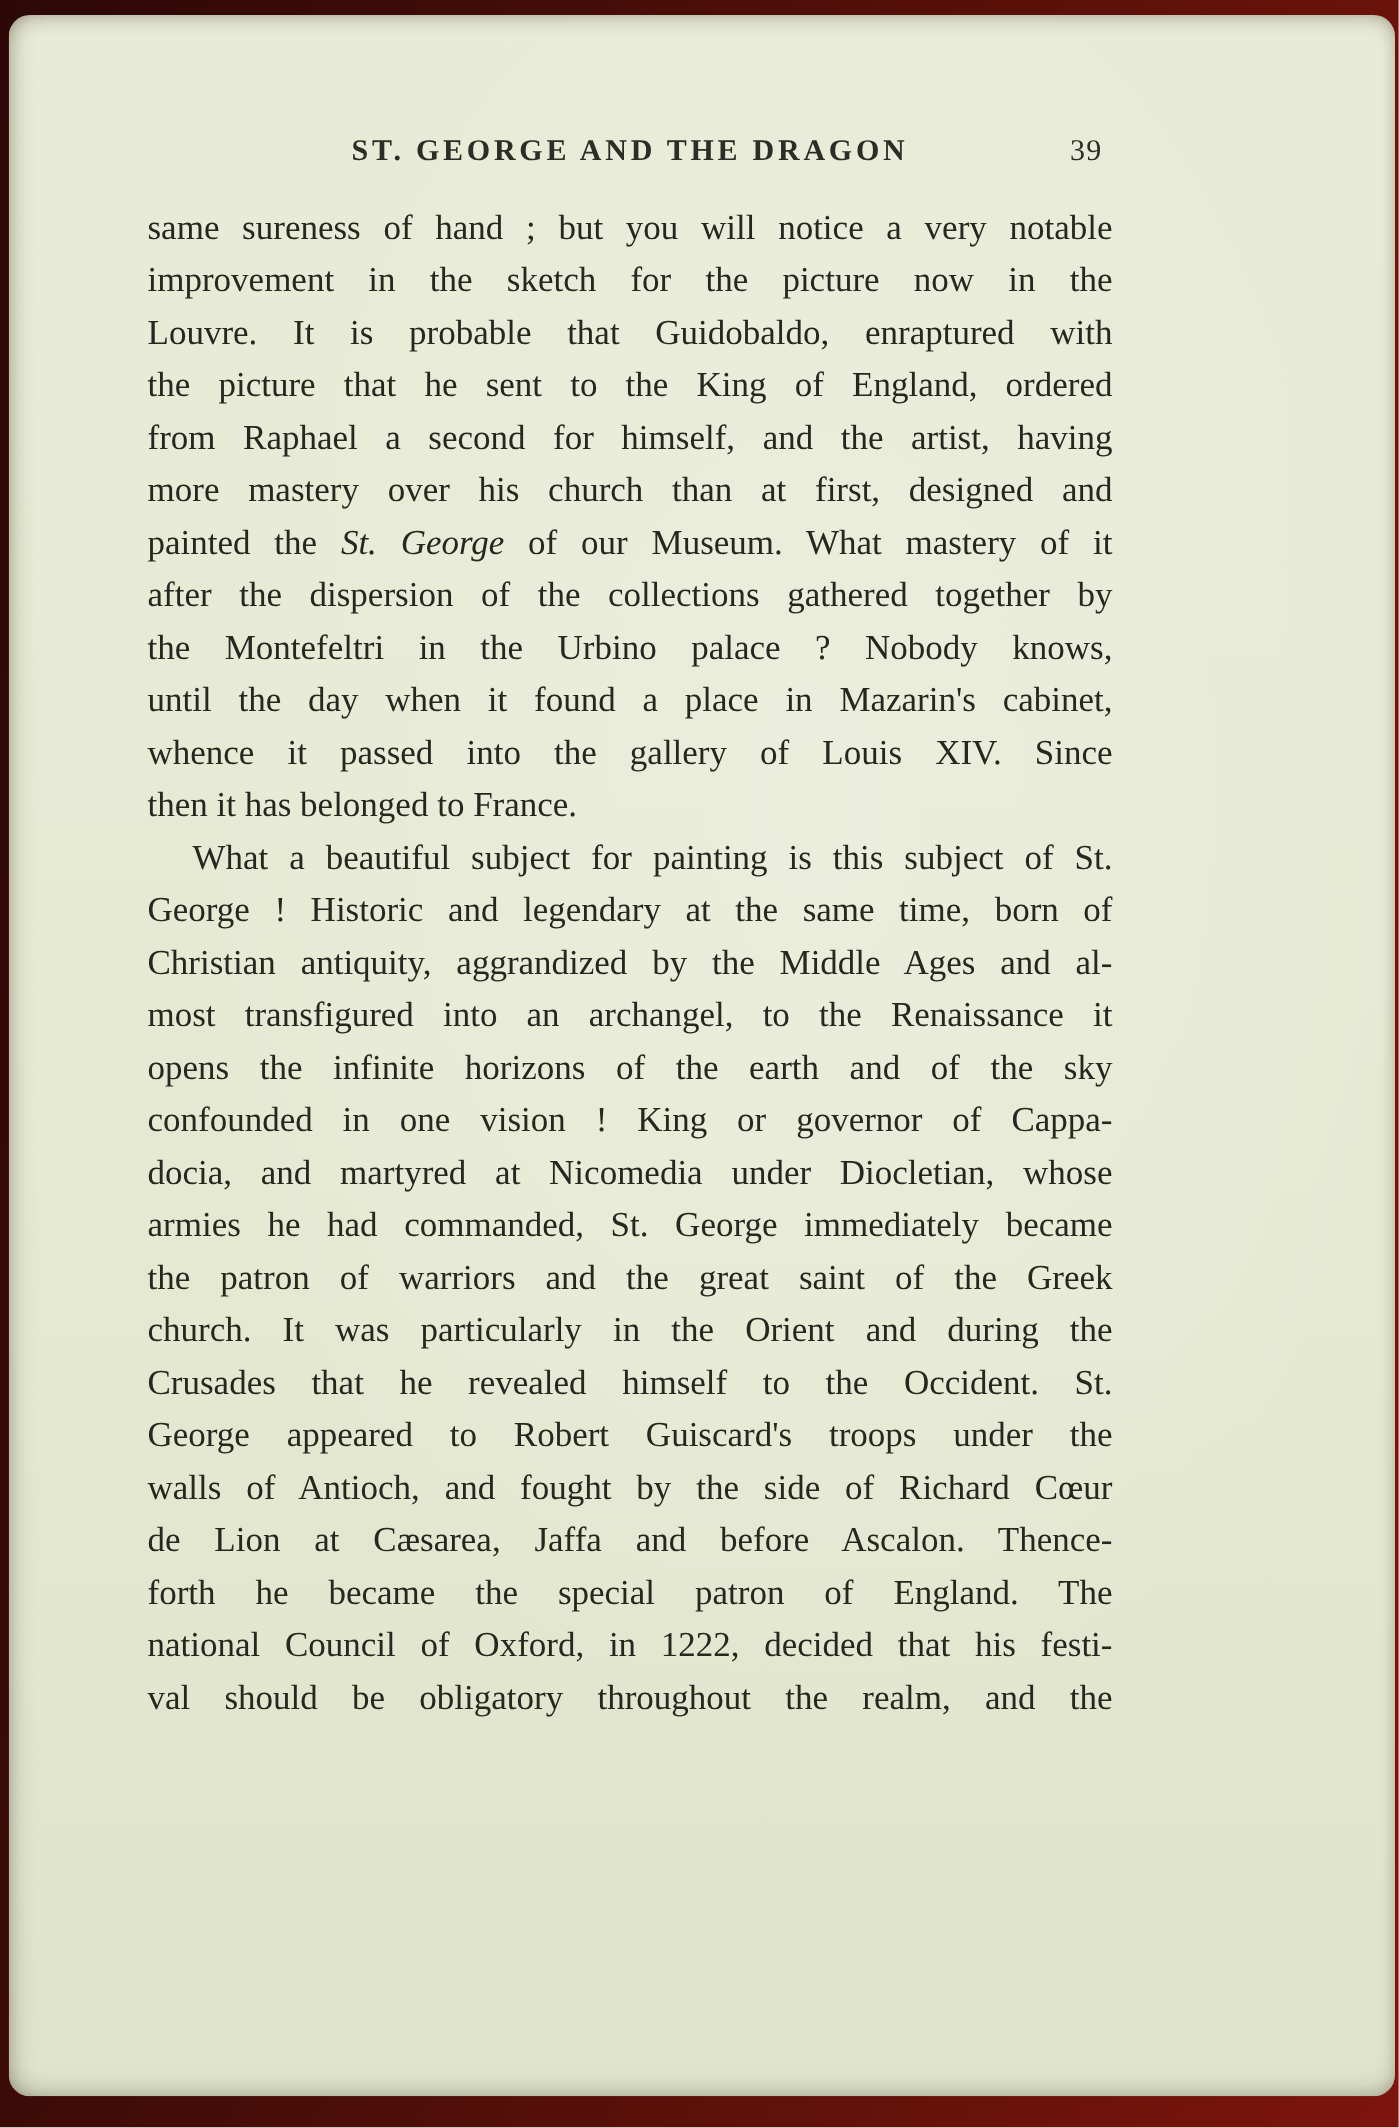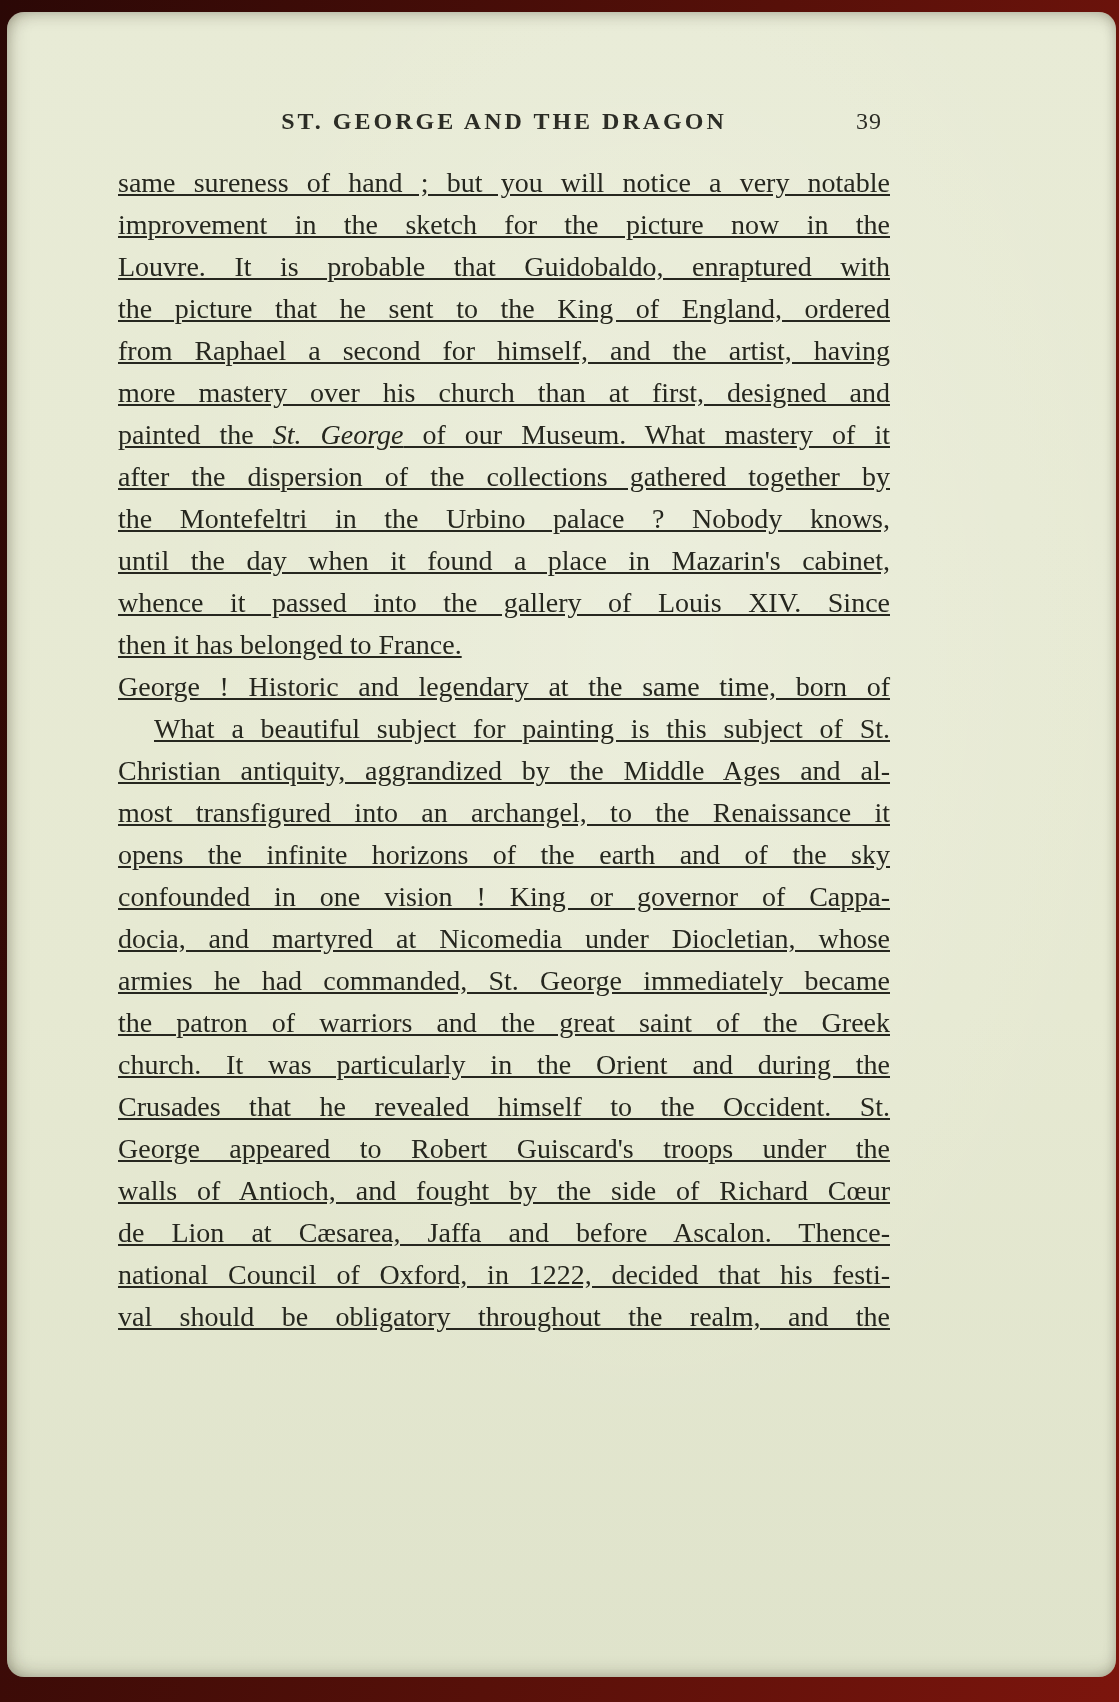--- a/index.html
+++ b/index.html
@@ -56,21 +56,20 @@
     top: 0;
     font-size: 24px;
     line-height: 34px;
     letter-spacing: 1px;
   }
 
   .body-text {
     margin-top: 24px;
     color: #26271f;
     font-size: 28px;
-    text-decoration: underline;
   }
 
   .paragraph { }
 
   .line {
     line-height: 42px;
     text-align: justify;
     text-align-last: justify;
     white-space: normal;
   }
@@ -97,33 +96,34 @@
             <div class="line"><span>from Raphael a second for himself, and the artist, having</span></div>
             <div class="line"><span>more mastery over his church than at first, designed and</span></div>
             <div class="line"><span>painted the </span><i>St. George</i><span> of our Museum. What mastery of it</span></div>
             <div class="line"><span>after the dispersion of the collections gathered together by</span></div>
             <div class="line"><span>the Montefeltri in the Urbino palace ? Nobody knows,</span></div>
             <div class="line"><span>until the day when it found a place in Mazarin's cabinet,</span></div>
             <div class="line"><span>whence it passed into the gallery of Louis XIV. Since</span></div>
             <div class="line last"><span>then it has belonged to France.</span></div>
           </div>
           <div class="paragraph">
+            <div class="line indent"><span>What a beautiful subject for painting is this subject of St.</span></div>
             <div class="line"><span>George ! Historic and legendary at the same time, born of</span></div>
-            <div class="line indent"><span>What a beautiful subject for painting is this subject of St.</span></div>
             <div class="line"><span>Christian antiquity, aggrandized by the Middle Ages and al-</span></div>
             <div class="line"><span>most transfigured into an archangel, to the Renaissance it</span></div>
             <div class="line"><span>opens the infinite horizons of the earth and of the sky</span></div>
             <div class="line"><span>confounded in one vision ! King or governor of Cappa-</span></div>
             <div class="line"><span>docia, and martyred at Nicomedia under Diocletian, whose</span></div>
             <div class="line"><span>armies he had commanded, St. George immediately became</span></div>
             <div class="line"><span>the patron of warriors and the great saint of the Greek</span></div>
             <div class="line"><span>church. It was particularly in the Orient and during the</span></div>
             <div class="line"><span>Crusades that he revealed himself to the Occident. St.</span></div>
             <div class="line"><span>George appeared to Robert Guiscard's troops under the</span></div>
             <div class="line"><span>walls of Antioch, and fought by the side of Richard Cœur</span></div>
             <div class="line"><span>de Lion at Cæsarea, Jaffa and before Ascalon. Thence-</span></div>
+            <div class="line"><span>forth he became the special patron of England. The</span></div>
             <div class="line"><span>national Council of Oxford, in 1222, decided that his festi-</span></div>
             <div class="line"><span>val should be obligatory throughout the realm, and the</span></div>
           </div>
         </div>
     </div>
   </div>
 </div>
 
 </body></html>

